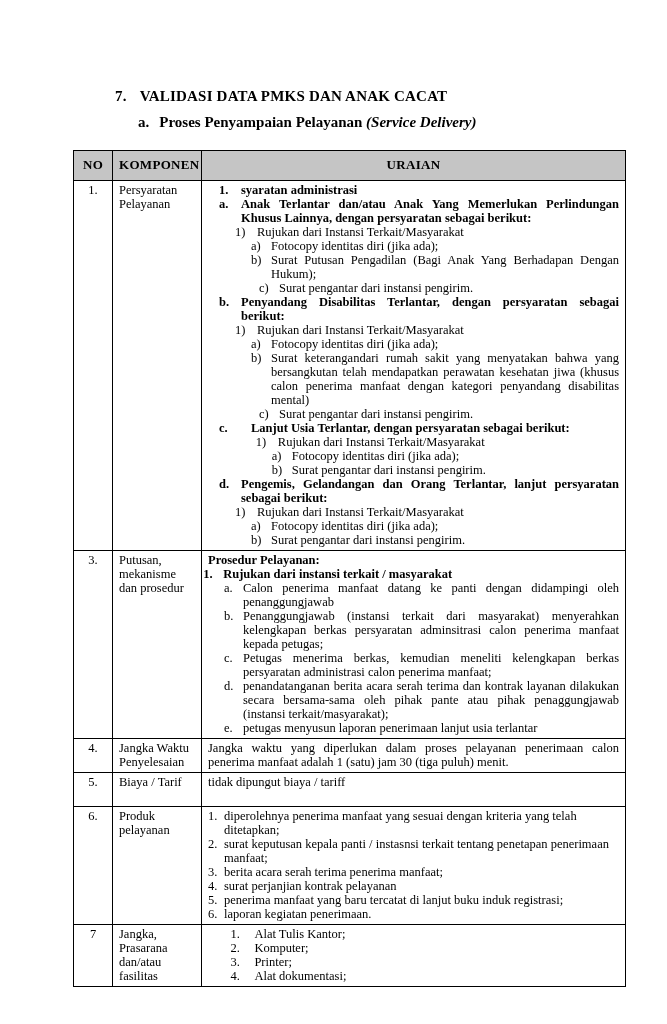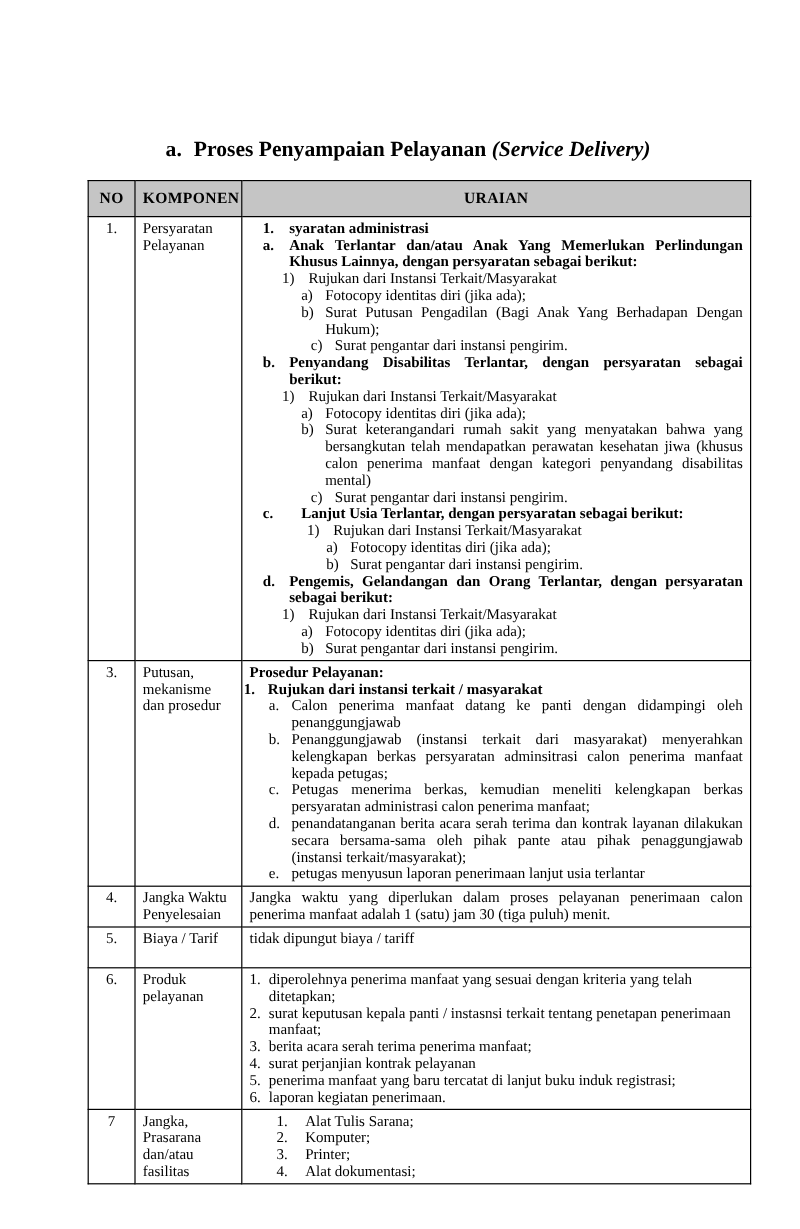--- a/index.html
+++ b/index.html
@@ -8,21 +8,21 @@
     font-family:"Liberation Serif", serif; color:#000;
     overflow:hidden;
   }
   .heading {
     position:absolute; left:115px; top:88px;
     font-size:15px; font-weight:bold; letter-spacing:0.2px;
   }
   .heading .num { display:inline-block; margin-right:13px; }
   .subheading {
     position:absolute; left:138px; top:114px;
-    font-size:18px; font-weight:bold;
+    font-size:15px; font-weight:bold;
   }
   .subheading .letter { display:inline-block; margin-right:10px; }
   .subheading .it { font-style:italic; }
 
   table.sop {
     position:absolute; left:73px; top:150px; width:552px;
     border-collapse:collapse; table-layout:fixed;
     font-size:12.5px; line-height:14px;
   }
   table.sop col.c-no { width:39px; }
@@ -43,20 +43,23 @@
   .line .t { flex:1 1 auto; }
   .line.b { font-weight:bold; }
   .line.j .t { text-align:justify; }
   .para { text-align:justify; }
 </style>
 </head>
 <body>
 
 <div class="page">
 
+  <div class="heading">
+    <span class="num">7.</span><span>VALIDASI DATA PMKS DAN ANAK CACAT</span>
+  </div>
 
   <div class="subheading">
     <span class="letter">a.</span><span>Proses Penyampaian Pelayanan</span>
     <span class="it">(Service Delivery)</span>
   </div>
 
   <table class="sop">
     <colgroup>
         <col class="c-no">
         <col class="c-komp">
@@ -129,21 +132,21 @@
             <div class="line" style="margin-left: 52.8px;">
               <span class="m" style="width: 20px;">a)</span>
               <span class="t">Fotocopy identitas diri (jika ada);</span>
             </div>
             <div class="line" style="margin-left: 52.8px;">
               <span class="m" style="width: 20px;">b)</span>
               <span class="t">Surat pengantar dari instansi pengirim.</span>
             </div>
             <div class="line b j" style="margin-left: 0px;">
               <span class="m" style="width: 22px;">d.</span>
-              <span class="t">Pengemis, Gelandangan dan Orang Terlantar, dengan persyaratan sebagai berikut:</span>
+              <span class="t">Pengemis, Gelandangan dan Orang Terlantar, lanjut persyaratan sebagai berikut:</span>
             </div>
             <div class="line" style="margin-left: 16px;">
               <span class="m" style="width: 22px;">1)</span>
               <span class="t">Rujukan dari Instansi Terkait/Masyarakat</span>
             </div>
             <div class="line" style="margin-left: 32px;">
               <span class="m" style="width: 20px;">a)</span>
               <span class="t">Fotocopy identitas diri (jika ada);</span>
             </div>
             <div class="line" style="margin-left: 32px;">
@@ -228,21 +231,21 @@
               <span class="t">laporan kegiatan penerimaan.</span>
             </div>
           </td>
         </tr>
         <tr style="height: 52px;">
           <td class="no-cell">7</td>
           <td>Jangka, Prasarana dan/atau fasilitas</td>
           <td class="ur-cell">
             <div class="line" style="margin-left: 22.4px;">
               <span class="m" style="width: 24px;">1.</span>
-              <span class="t">Alat Tulis Sarana;</span>
+              <span class="t">Alat Tulis Kantor;</span>
             </div>
             <div class="line" style="margin-left: 22.4px;">
               <span class="m" style="width: 24px;">2.</span>
               <span class="t">Komputer;</span>
             </div>
             <div class="line" style="margin-left: 22.4px;">
               <span class="m" style="width: 24px;">3.</span>
               <span class="t">Printer;</span>
             </div>
             <div class="line" style="margin-left: 22.4px;">

